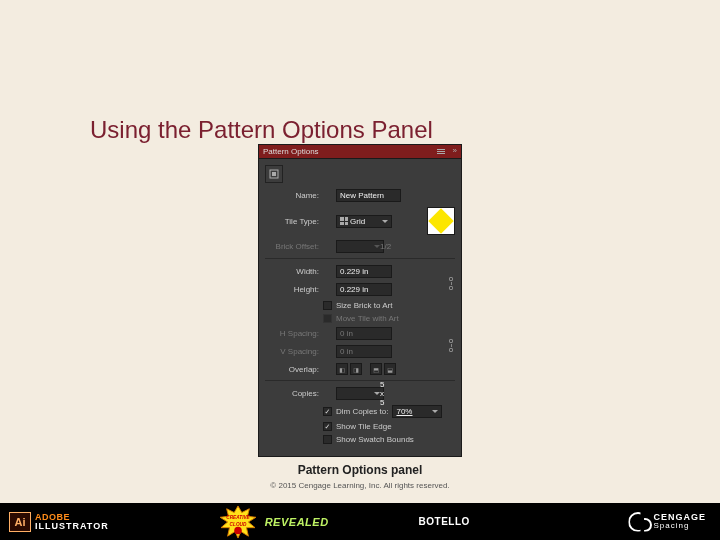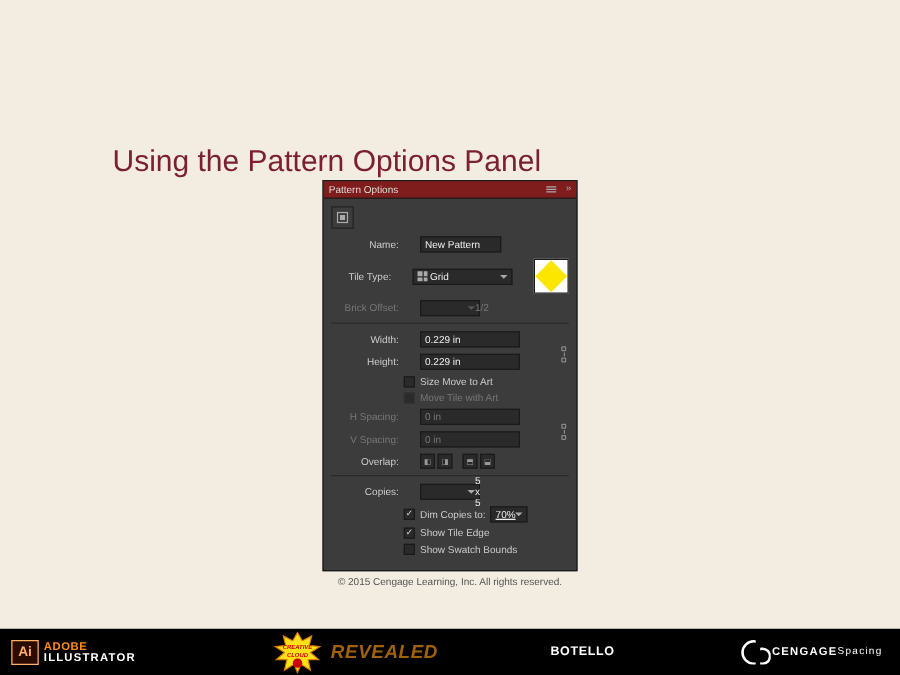--- a/index.html
+++ b/index.html
@@ -101,23 +101,23 @@
     border: 1px solid #1a1a1a;
     height: 13px;
     padding: 0 3px;
     font-size: 8px;
     color: #eee;
     display: flex;
     align-items: center;
     flex: 0 0 auto;
   }
   .input-wide { width: 65px; }
-  .input-med { width: 80px; }
+  .input-med { width: 56px; }
   .input-sm { width: 38px; padding-left: 43px; }
-  .input-xs { width: 30px; text-decoration: underline; }
+  .input-xs { width: 50px; text-decoration: underline; }
   .dropdown {
     position: relative;
   }
   .dropdown::after {
     content: "";
     position: absolute;
     right: 3px;
     top: 4px;
     border-left: 3px solid transparent;
     border-right: 3px solid transparent;
@@ -249,24 +249,24 @@
   .ai-text .t1 { color:#ff8c1a; font-weight:700; font-size:9px; letter-spacing:0.5px;}
   .ai-text .t2 { color:#fff; font-weight:700; font-size:9px; letter-spacing:1px;}
   .cc-burst {
     width: 38px;
     height: 34px;
     position: relative;
     margin-left: 110px;
   }
   .cc-burst svg { width:100%; height:100%; }
   .revealed {
-    color: #a16207;
+    color: #bef264;
     font-weight: 900;
     font-style: italic;
-    font-size: 15px;
+    font-size: 11px;
     margin-left: 8px;
     letter-spacing: 0.5px;
   }
   .author {
     color: #fff;
     font-weight: 700;
     font-size: 10px;
     margin-left: 90px;
     letter-spacing: 0.5px;
   }
@@ -283,21 +283,21 @@
     content:""; position:absolute; border:2px solid #fff;
   }
   .cengage-icon::before {
     width:16px; height:16px; border-radius:50%;
     left:0; top:0; clip-path: polygon(0 0, 60% 0, 60% 100%, 0 100%);
   }
   .cengage-icon::after {
     width:10px; height:10px; border-radius:50%;
     left:10px; top:6px; clip-path: polygon(40% 0, 100% 0, 100% 100%, 40% 100%);
   }
-  .cengage-text { display:flex; flex-direction:row; line-height:1; }
+  .cengage-text { display:flex; flex-direction:column; line-height:1; }
   .cengage-text .c1 { color:#fff; font-size:9px; font-weight:700; letter-spacing:1px;}
   .cengage-text .c2 { color:#fff; font-size:8px; letter-spacing:1px;}
   .tile-grid-icon {
     width: 8px; height: 8px;
     display: grid;
     grid-template-columns: 1fr 1fr;
     grid-template-rows: 1fr 1fr;
     gap: 1px;
     margin-right: 2px;
   }
@@ -369,21 +369,21 @@
         </div>
         <div class="link-icon">
             <div></div>
             <span></span>
             <div></div>
           </div>
       </div>
 
       <div class="checkbox-row">
         <div class="checkbox"></div>
-        <span>Size Move to Art</span>
+        <span>Size Brick to Art</span>
       </div>
       <div class="checkbox-row dim-text">
         <div class="checkbox dim"></div>
         <span>Move Tile with Art</span>
       </div>
 
       <div style="display:flex; align-items:center;">
         <div style="flex:1">
           <div class="row">
             <span class="row-label dim">H Spacing:</span>
@@ -428,20 +428,21 @@
         <div class="checkbox checked"></div>
         <span>Show Tile Edge</span>
       </div>
       <div class="checkbox-row">
         <div class="checkbox"></div>
         <span>Show Swatch Bounds</span>
       </div>
     </div>
   </div>
 
+  <div class="caption">Pattern Options panel</div>
   <div class="copyright">© 2015 Cengage Learning, Inc. All rights reserved.</div>
 </div>
 
 <div class="footer">
   <div class="ai-logo">
     <div class="ai-mark">Ai</div>
     <div class="ai-text">
       <span class="t1">ADOBE</span>
       <span class="t2">ILLUSTRATOR</span>
     </div>

